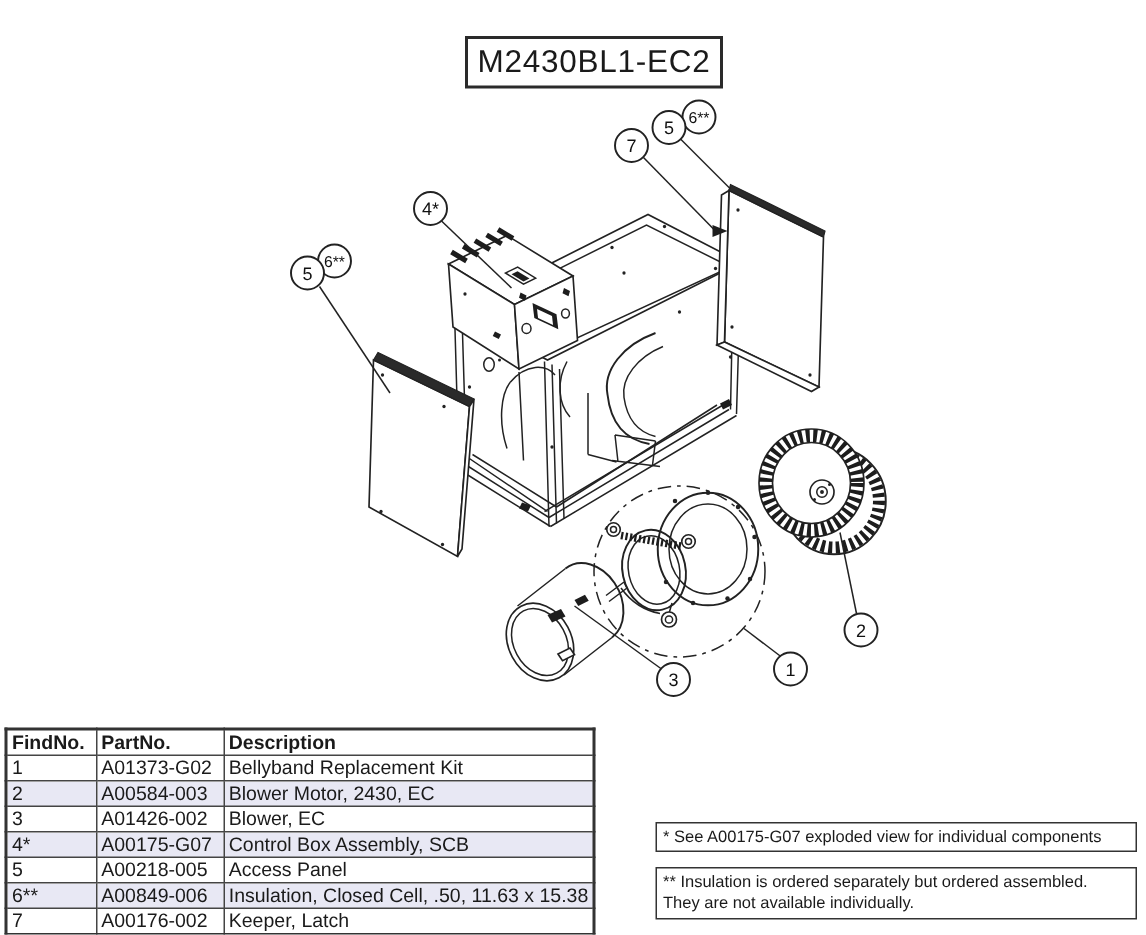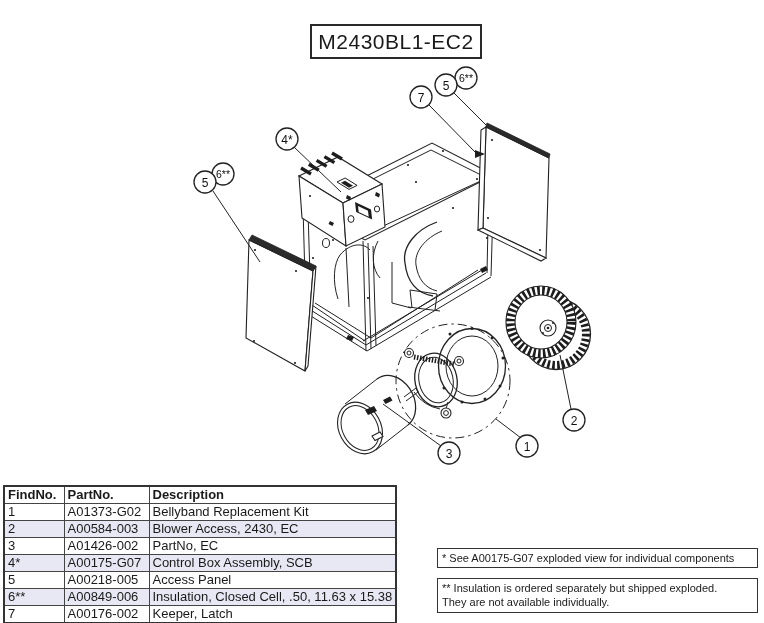--- a/index.html
+++ b/index.html
@@ -245,26 +245,26 @@
   </thead>
   <tbody>
     <tr>
       <td>1</td>
       <td>A01373-G02</td>
       <td>Bellyband Replacement Kit</td>
     </tr>
     <tr class="alt">
       <td>2</td>
       <td>A00584-003</td>
-      <td>Blower Access, 2430, EC</td>
+      <td>Blower Motor, 2430, EC</td>
     </tr>
     <tr>
       <td>3</td>
       <td>A01426-002</td>
-      <td>PartNo, EC</td>
+      <td>Blower, EC</td>
     </tr>
     <tr class="alt">
       <td>4*</td>
       <td>A00175-G07</td>
       <td>Control Box Assembly, SCB</td>
     </tr>
     <tr>
       <td>5</td>
       <td>A00218-005</td>
       <td>Access Panel</td>
@@ -276,14 +276,14 @@
     </tr>
     <tr>
       <td>7</td>
       <td>A00176-002</td>
       <td>Keeper, Latch</td>
     </tr>
   </tbody>
 </table>
 
 <div id="note1" class="note">* See A00175-G07 exploded view for individual components</div>
-<div id="note2" class="note">** Insulation is ordered separately but shipped exploded.
+<div id="note2" class="note">** Insulation is ordered separately but ordered assembled.
 They are not available individually.</div>
 
 </body></html>

